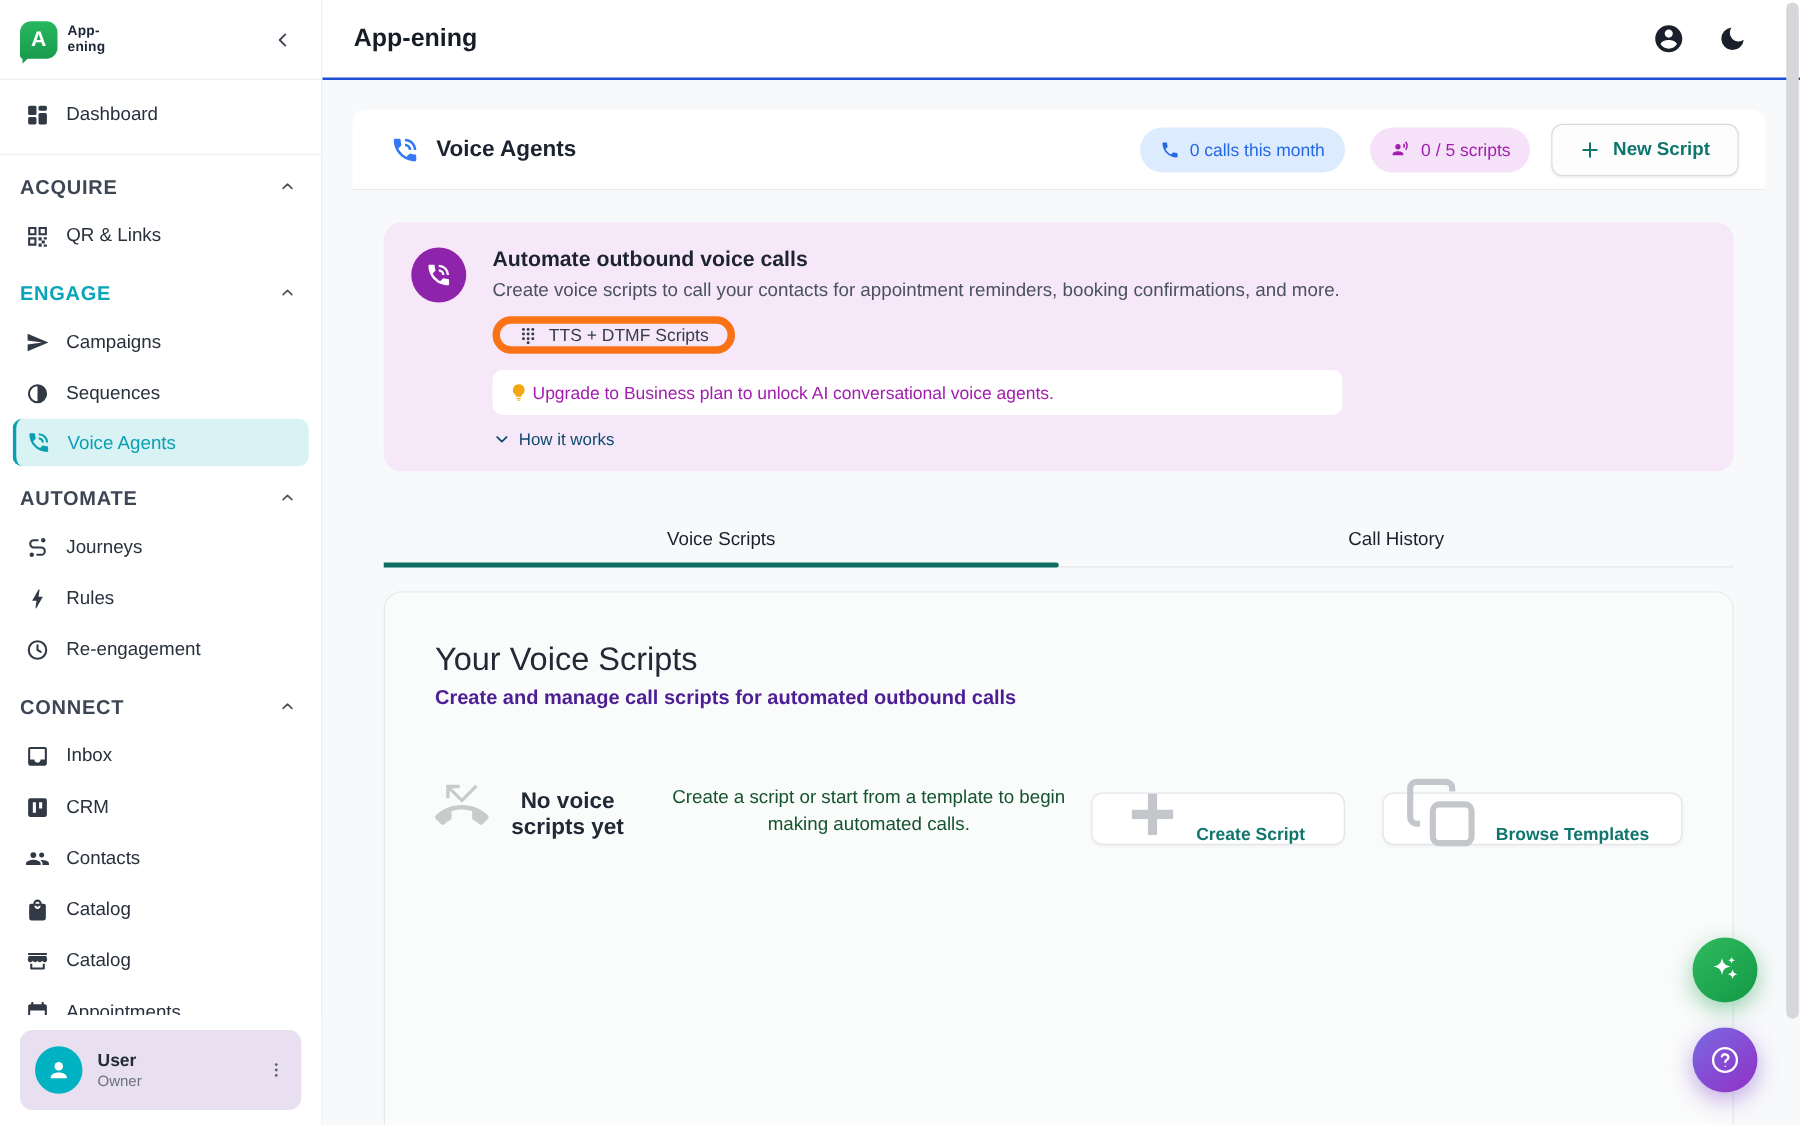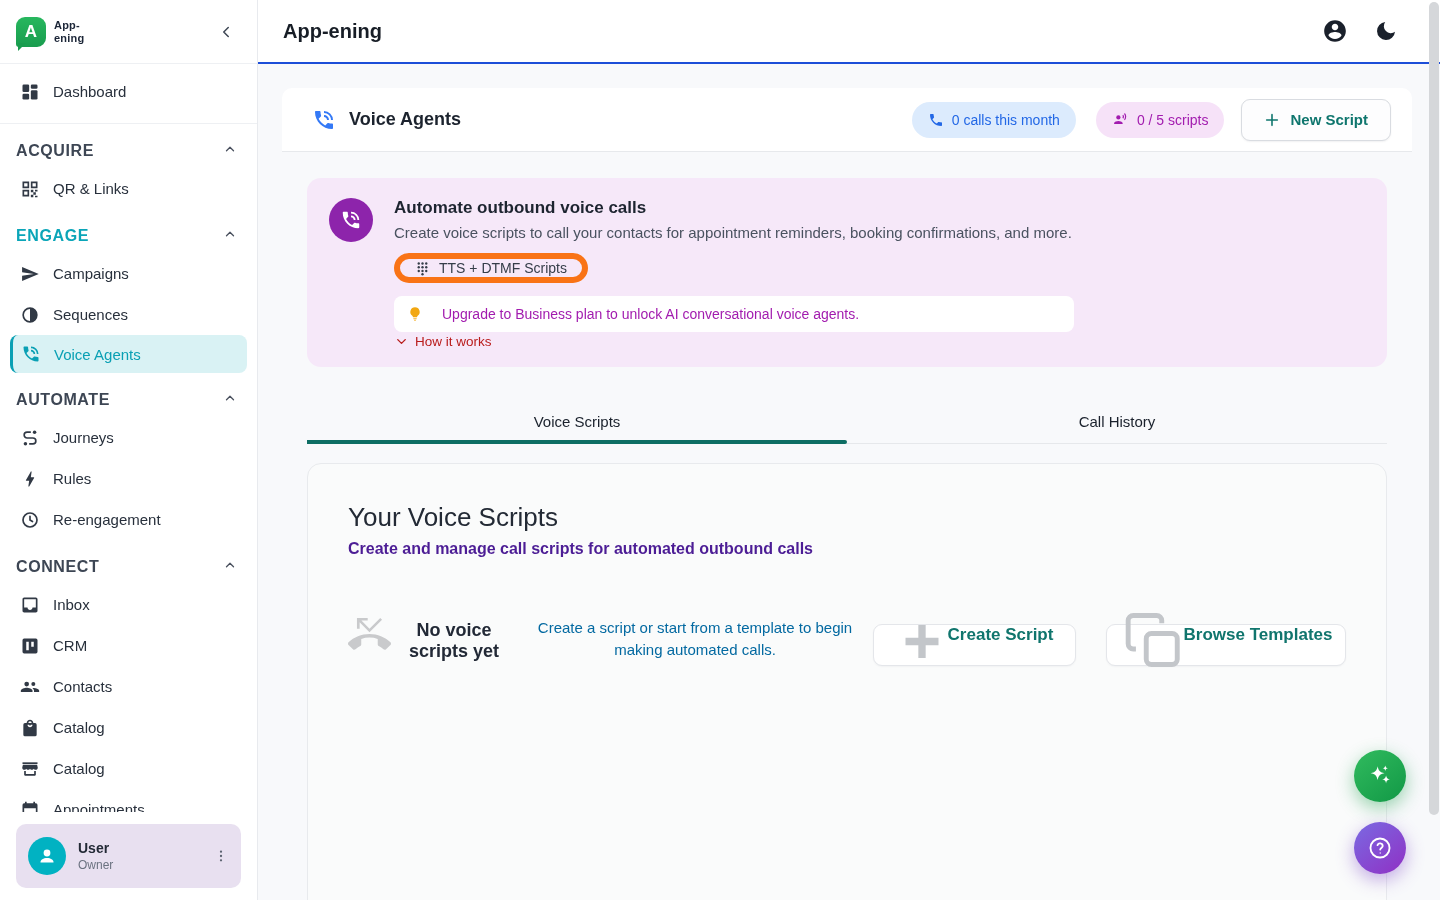--- a/index.html
+++ b/index.html
@@ -53,36 +53,36 @@
   .pill.purple { background:#f6e2f8; color:#a21caf; margin-left:20px; }
   .btn-new { height:42px; border-radius:9px; border:1px solid #d9dce1; background:#fdfdfe; box-shadow:0 1px 2px rgba(16,24,40,.06); display:flex; align-items:center; gap:10px; padding:0 22px; color:#0f766e; font-size:15px; font-weight:600; margin-left:17px; cursor:pointer; }
 
   .inner { padding:0 25px; }
 
   .promo { margin-top:26px; background:#f6e8f9; border-radius:14px; padding:20px 24px 18px 22px; display:flex; gap:21px; }
   .promo-icon { width:44px; height:44px; border-radius:50%; background:#8d24ab; flex-shrink:0; display:flex; align-items:center; justify-content:center; }
   .promo-title { font-size:17px; font-weight:700; color:#1d2430; }
   .promo-desc { margin-top:6px; font-size:15px; color:#4a5260; }
   .chip { margin-top:12px; display:inline-flex; align-items:center; gap:9px; border:6px solid #f97316; border-radius:999px; padding:0 15px; height:30px; font-size:14px; font-weight:500; color:#353d49; cursor:pointer; }
-  .upgrade { margin-top:13px; background:#fff; border-radius:8px; height:36px; width:680px; display:flex; align-items:center; gap:19px; padding:0 13px; font-size:14px; color:#a21caf; }
-  .how { margin-top:2px; display:flex; align-items:center; gap:6px; font-size:13.5px; font-weight:500; color:#b91c1c; cursor:pointer; }
+  .upgrade { margin-top:13px; background:#fff; border-radius:8px; height:36px; width:680px; display:flex; align-items:center; gap:3px; padding:0 13px; font-size:14px; color:#a21caf; }
+  .how { margin-top:12px; display:flex; align-items:center; gap:6px; font-size:13.5px; font-weight:500; color:#0c4a6e; cursor:pointer; }
 
   .tabs { margin-top:36px; display:flex; border-bottom:1px solid #e6e8eb; }
   .tab { flex:1; text-align:center; padding:10px 0 13px; font-size:15px; font-weight:500; color:#1a212c; position:relative; cursor:pointer; }
   .tab.active::after { content:""; position:absolute; left:0; right:0; bottom:-1px; height:4px; background:#0e6e64; border-radius:0 3px 3px 0; }
 
   .panel { margin-top:19px; background:#fafbfb; border:1px solid #e8eaed; border-radius:14px; padding:38px 40px; height:600px; }
   .panel-title { font-size:26px; font-weight:400; color:#232a35; }
   .panel-sub { margin-top:7px; font-size:16px; font-weight:700; color:#4c1d95; }
   .empty { margin-top:44px; display:flex; align-items:center; text-align:center; }
   .empty-icon { color:#c9cacc; }
   .empty-title { margin-top:14px; font-size:18px; font-weight:700; color:#222936; }
-  .empty-desc { margin-top:10px; font-size:15px; color:#0369a1; line-height:1.5; max-width:390px; }
+  .empty-desc { margin-top:10px; font-size:15px; color:#14532d; line-height:1.5; max-width:390px; }
   .empty-actions { margin-top:22px; display:flex; align-items:center; gap:30px; }
-  .ghost-btn { position:relative; height:42px; background:#fff; border:1px solid #e4e6ea; border-radius:9px; display:flex; align-items:flex-start; justify-content:center; font-size:17px; font-weight:600; color:#10756d; box-shadow:0 1px 2px rgba(16,24,40,.04); cursor:pointer; overflow:visible; }
+  .ghost-btn { position:relative; height:42px; background:#fff; border:1px solid #e4e6ea; border-radius:9px; display:flex; align-items:flex-end; justify-content:center; font-size:14px; font-weight:600; color:#10756d; box-shadow:0 1px 2px rgba(16,24,40,.04); cursor:pointer; overflow:visible; }
   .ghost-btn.create { width:203px; }
   .ghost-btn.browse { width:240px; }
   .big-icon { position:absolute; color:#c3c6ca; pointer-events:none; }
   .big-plus { left:26px; top:50%; transform:translateY(-58%); }
   .big-copy { left:16px; top:50%; transform:translateY(-56%); }
   .ghost-btn.create .btn-label { margin-left:52px; }
   .ghost-btn.browse .btn-label { margin-left:64px; }
 
   
   .fab { position:absolute; right:34px; width:52px; height:52px; border-radius:50%; display:flex; align-items:center; justify-content:center; cursor:pointer; z-index:30; }

